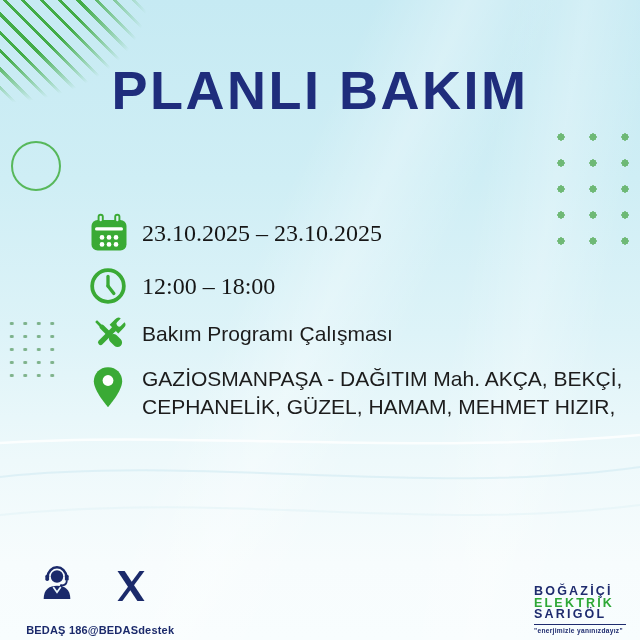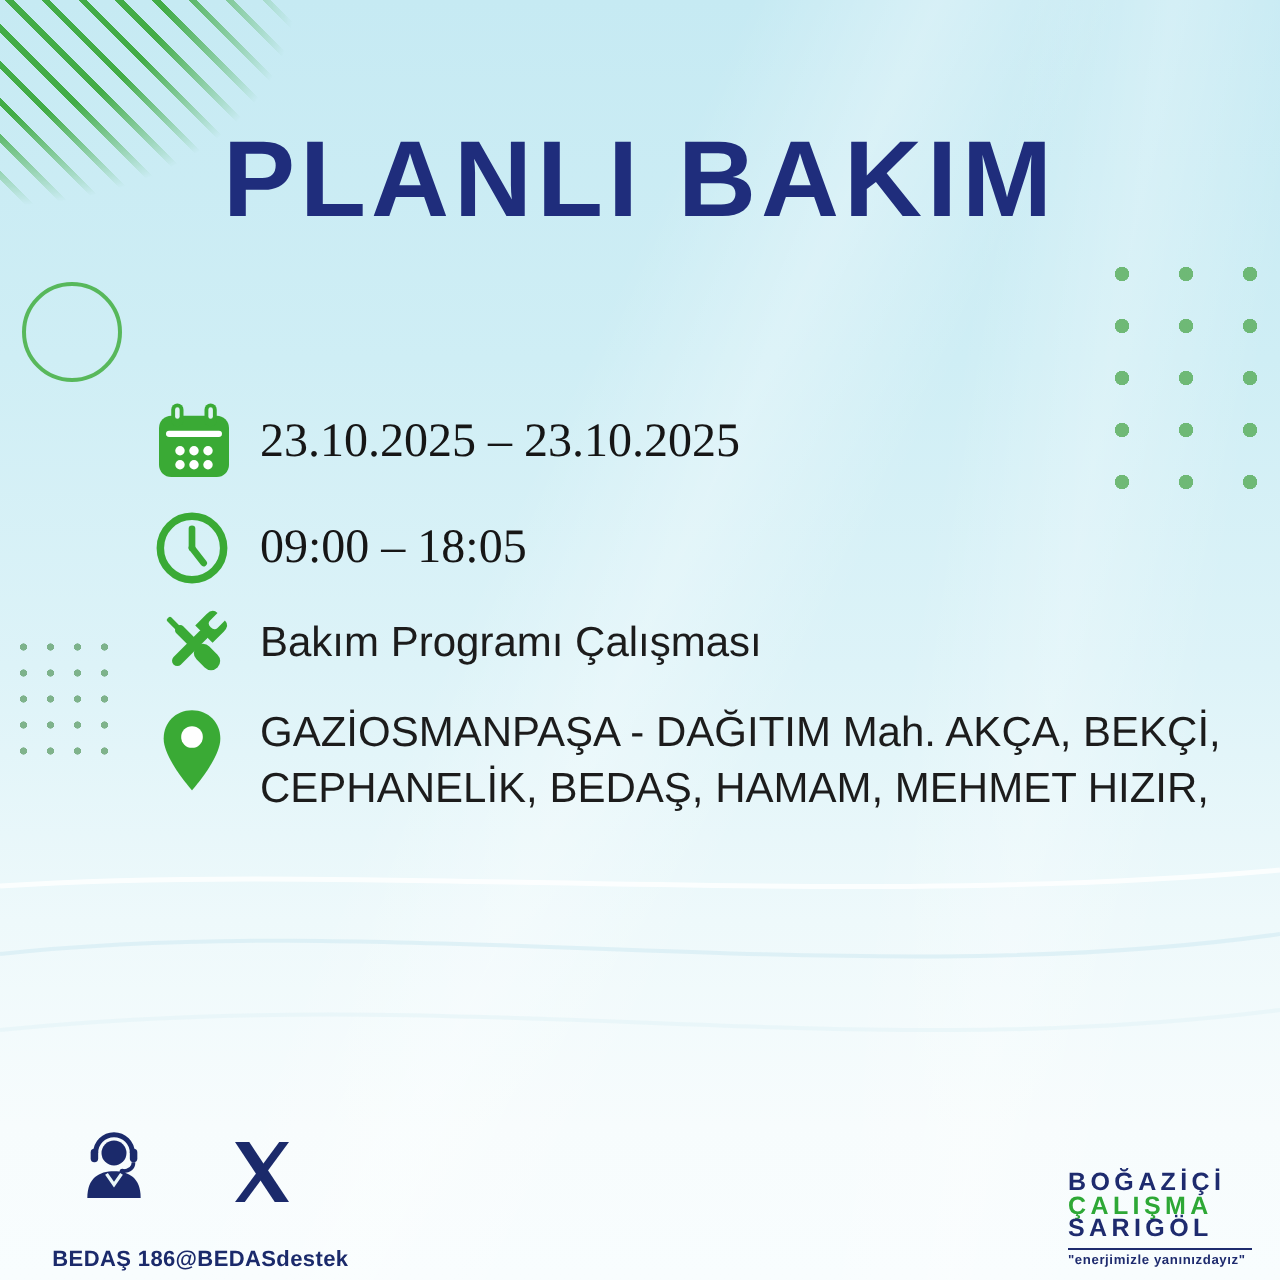--- a/index.html
+++ b/index.html
@@ -30,21 +30,21 @@
   
   .waves{position:absolute;left:0;top:425px;pointer-events:none;}
 
   
   .titlebox{position:absolute;left:0;top:62px;width:100%;text-align:center;color:#1f2d7c;}
   .title-main{font-size:54px;font-weight:800;letter-spacing:2.5px;line-height:1.05;}
   .title-sub{font-size:34px;font-weight:500;letter-spacing:1.5px;margin-top:6px;color:#26337f;}
 
   
   .info{position:absolute;inset:0;}
-  .row{position:absolute;left:76px;display:flex;align-items:center;}
+  .row{position:absolute;left:88px;display:flex;align-items:center;margin-top:12px;}
   .row .iconbox{width:46px;display:flex;justify-content:flex-start;}
   .row-date{top:200px;}
   .row-time{top:254px;}
   .row-type{top:301px;}
   .row-loc{top:353px;align-items:flex-start;}
   .serif-text{font-family:"Liberation Serif", serif;font-size:24px;color:#161616;margin-left:8px;}
   .sans-text{font-size:21px;color:#1c1c1c;margin-left:8px;}
   .loc-lines{margin-left:8px;font-size:21px;color:#1c1c1c;line-height:28px;white-space:nowrap;}
 
   
@@ -103,21 +103,21 @@
     </div>
 
     <div class="row row-time">
       <span class="iconbox">
         <svg width="40" height="40" viewBox="0 0 48 48">
           <circle cx="24" cy="24" r="19" fill="none" stroke="#3aaa35" stroke-width="4.5"></circle>
           <line x1="24" y1="24" x2="24" y2="12.5" stroke="#3aaa35" stroke-width="4" stroke-linecap="round"></line>
           <line x1="24" y1="24" x2="31" y2="33" stroke="#3aaa35" stroke-width="4" stroke-linecap="round"></line>
         </svg>
       </span>
-      <span class="serif-text">09:00 – 18:05</span>
+      <span class="serif-text">12:00 – 18:00</span>
     </div>
 
     <div class="row row-type">
       <span class="iconbox">
         <svg width="42" height="42" viewBox="0 0 48 48">
           <g fill="#3aaa35" transform="rotate(-45 24 24)">
             <rect x="22.4" y="3" width="3.2" height="9" rx="1"></rect>
             <rect x="21.2" y="10" width="5.6" height="17" rx="2.5"></rect>
             <rect x="18.8" y="26" width="10.4" height="17" rx="5.2"></rect>
           </g>
@@ -132,21 +132,21 @@
 
     <div class="row row-loc">
       <span class="iconbox">
         <svg width="40" height="46" viewBox="0 0 48 54">
           <path d="M24 2 C14 2 7 9.5 7 19 c0 12 17 31 17 31 s17-19 17-31 C41 9.5 34 2 24 2 z" fill="#3aaa35"></path>
           <circle cx="24" cy="18" r="6.5" fill="#ffffff"></circle>
         </svg>
       </span>
       <div class="loc-lines">
         <div>GAZİOSMANPAŞA - DAĞITIM Mah. AKÇA, BEKÇİ,</div>
-        <div>CEPHANELİK, BEDAŞ, HAMAM, MEHMET HIZIR,</div>
+        <div>CEPHANELİK, GÜZEL, HAMAM, MEHMET HIZIR,</div>
       </div>
     </div>
 
   </div>
 
   <div class="contacts">
 
     <div class="contact">
       <span class="cicon">
         <svg width="40" height="40" viewBox="0 0 48 48" fill="#1b2a6b">
@@ -171,19 +171,19 @@
           <polygon points="35.5,4 42,4 12.5,44 6,44"></polygon>
         </svg>
       </span>
       <span class="clabel">@BEDASdestek</span>
     </div>
 
   </div>
 
   <div class="logo">
     <div class="logo-line">BOĞAZİÇİ</div>
-    <div class="logo-line logo-green">ÇALIŞMA</div>
+    <div class="logo-line logo-green">ELEKTRİK</div>
     <div class="logo-line">SARIGÖL</div>
     <div class="logo-rule"></div>
     <div class="logo-tag">"enerjimizle yanınızdayız"</div>
   </div>
 
 </div>
 
 </body></html>

